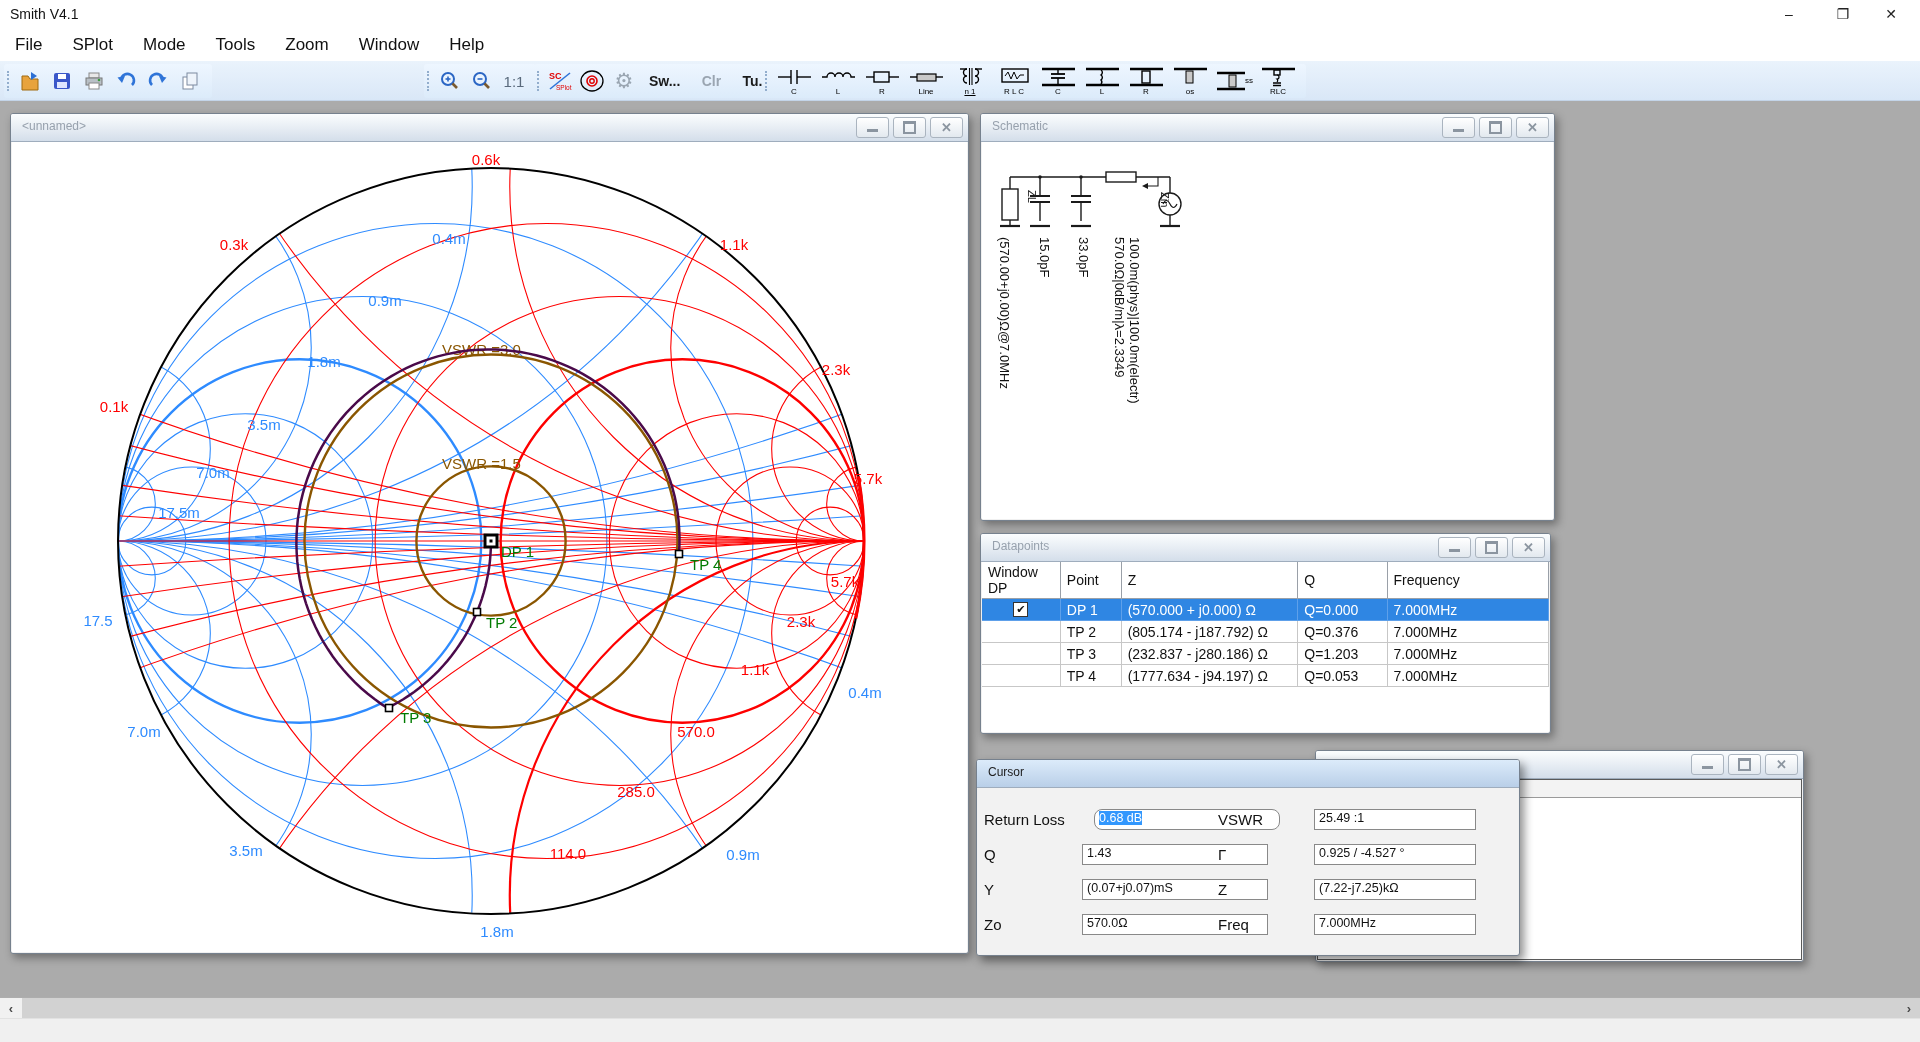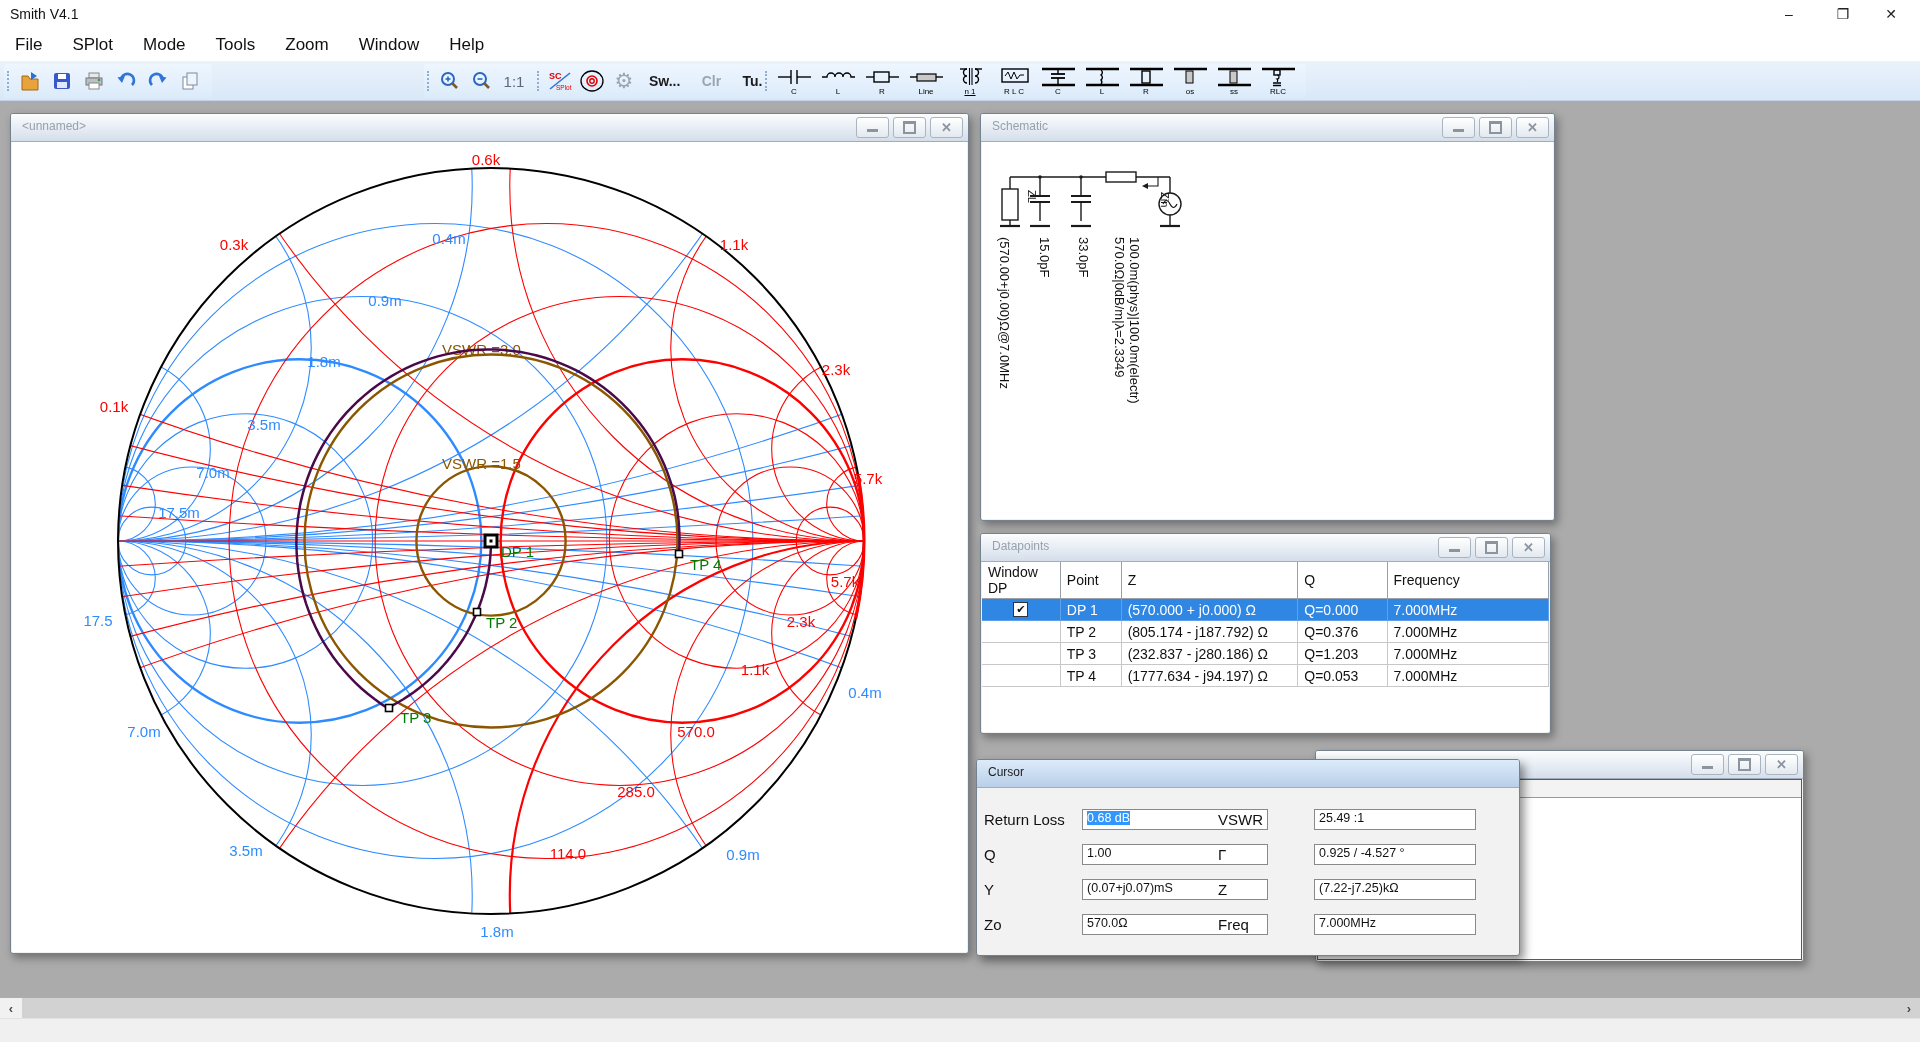--- a/index.html
+++ b/index.html
@@ -239,21 +239,21 @@
             </svg>
             <span style="font-size:8px;line-height:8px;color:#000;">R</span>
           </span>
           <span class="tbtn" style="width: 38px; flex-direction: column;">
             <svg width="37" height="22">
               <line x1="2" y1="3" x2="35" y2="3" stroke="#000" stroke-width="2.4"></line>
               <rect x="14" y="5" width="7" height="12" fill="#c9c9c9" stroke="#000"></rect>
             </svg>
             <span style="font-size:8px;line-height:8px;color:#000;">os</span>
           </span>
-          <span class="tbtn" style="width: 38px; flex-direction: column;">
+          <span class="tbtn" style="width: 38px; flex-direction: row;">
             <svg width="37" height="22">
               <line x1="2" y1="3" x2="35" y2="3" stroke="#000" stroke-width="2.4"></line>
               <rect x="14" y="5" width="7" height="12" fill="#c9c9c9" stroke="#000"></rect>
               <line x1="2" y1="19" x2="35" y2="19" stroke="#000" stroke-width="2.4"></line>
             </svg>
             <span style="font-size:8px;line-height:8px;color:#000;">ss</span>
           </span>
           <span class="tbtn" style="width: 38px; flex-direction: column;">
             <svg width="37" height="22">
               <line x1="2" y1="3" x2="35" y2="3" stroke="#000" stroke-width="2.4"></line>
@@ -519,25 +519,25 @@
       </div>
     </div>
 
     <div class="win" style="left:976px;top:658px;width:542px;height:195px;box-shadow:4px 5px 10px rgba(0,0,0,.45);">
       <div class="wtbar active">
         <span class="wtitle">Cursor</span>
       </div>
       <div class="wclient" id="cursorclient" style="background:#f2f2f2;">
           <div class="fieldrow" style="top: 21px; left: 0px; right: 0px;">
             <div class="flabel" style="left: 6px; width: 92px;">Return Loss</div>
-            <div class="fbox" style="left: 104px; width: 176px;"><span class="selval">0.68 dB</span></div>
+            <div class="fbox" style="left: 116px; width: 176px; border-radius: 8px;"><span class="selval">0.68 dB</span></div>
           </div>
           <div class="fieldrow" style="top: 56px; left: 0px; right: 0px;">
             <div class="flabel" style="left: 6px; width: 92px;">Q</div>
-            <div class="fbox" style="left: 104px; width: 176px;">1.00</div>
+            <div class="fbox" style="left: 104px; width: 176px;">1.43</div>
           </div>
           <div class="fieldrow" style="top: 91px; left: 0px; right: 0px;">
             <div class="flabel" style="left: 6px; width: 92px;">Y</div>
             <div class="fbox" style="left: 104px; width: 176px;">(0.07+j0.07)mS</div>
           </div>
           <div class="fieldrow" style="top: 126px; left: 0px; right: 0px;">
             <div class="flabel" style="left: 6px; width: 92px;">Zo</div>
             <div class="fbox" style="left: 104px; width: 176px;">570.0Ω</div>
           </div>
           <div class="fieldrow" style="top: 21px; left: 0px; right: 0px;">

